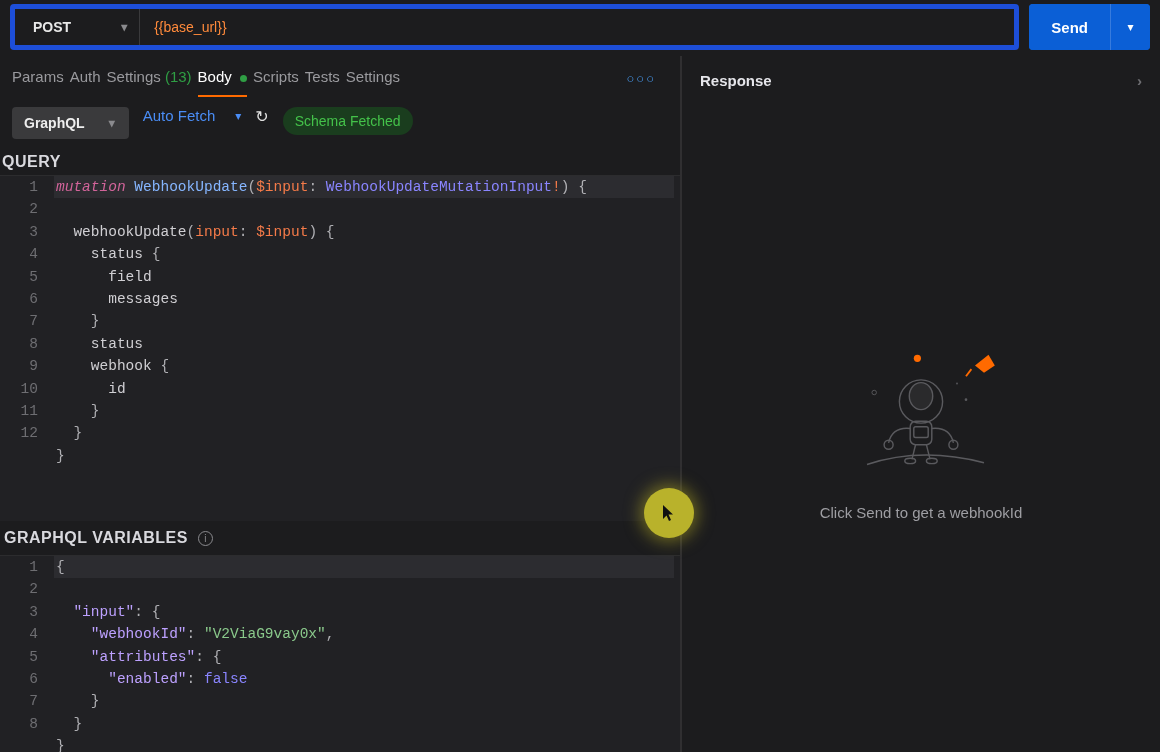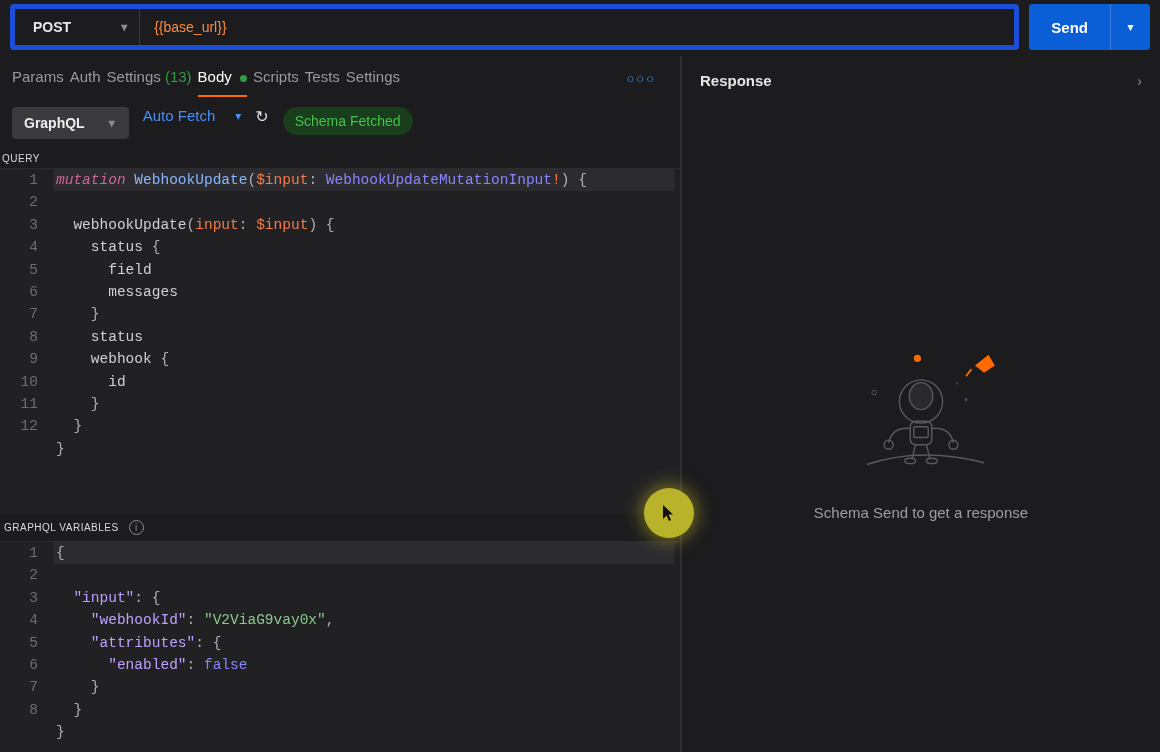--- a/index.html
+++ b/index.html
@@ -109,21 +109,21 @@
     font-weight:600; font-size:14px; color:#eee;
   }
   .autofetch { color:#4a8df6; display:flex; align-items:center; gap:20px; cursor:pointer; font-weight:500; font-size:15px;}
   .refresh-icon { color:#e0e0e0; cursor:pointer; font-size:16px;}
   .badge {
     background:#1a3d1e; color:#44c24a; padding:6px 12px; border-radius:14px;
     font-size:14px; font-weight:500;
   }
 
   .section-label {
-    font-size:10px; letter-spacing:0.5px; color:#d9d9de; font-weight:400;
+    font-size:16px; letter-spacing:0.5px; color:#d9d9de; font-weight:700;
     padding: 4px 2px;
   }
 
   .code {
     display:flex; background:#212124; border-top:1px solid #2c2c2e;
     font-family: "SFMono-Regular", Consolas, "Liberation Mono", Menlo, monospace;
     font-size: 14.5px; line-height: 22.4px;
     overflow:hidden;
   }
   .gutter {
@@ -315,16 +315,16 @@
         </g>
         <g>
           <path d="M160 30 L175 18 L182 30 L170 38 Z" fill="#ff6a00"></path>
           <path d="M156 34 L150 42" stroke="#ff6a00" stroke-width="2"></path>
           <circle cx="96" cy="22" r="4" fill="#ff6a00"></circle>
           <circle cx="48" cy="60" r="2.5" fill="none" stroke="#5a5a5e"></circle>
           <circle cx="150" cy="68" r="1.5" fill="#5a5a5e"></circle>
           <circle cx="140" cy="50" r="1" fill="#5a5a5e"></circle>
         </g>
       </svg>
-      <div class="resp-msg">Schema Send to get a response</div>
+      <div class="resp-msg">Click Send to get a webhookId</div>
     </div>
   </div>
 </div>
 
 </body></html>

